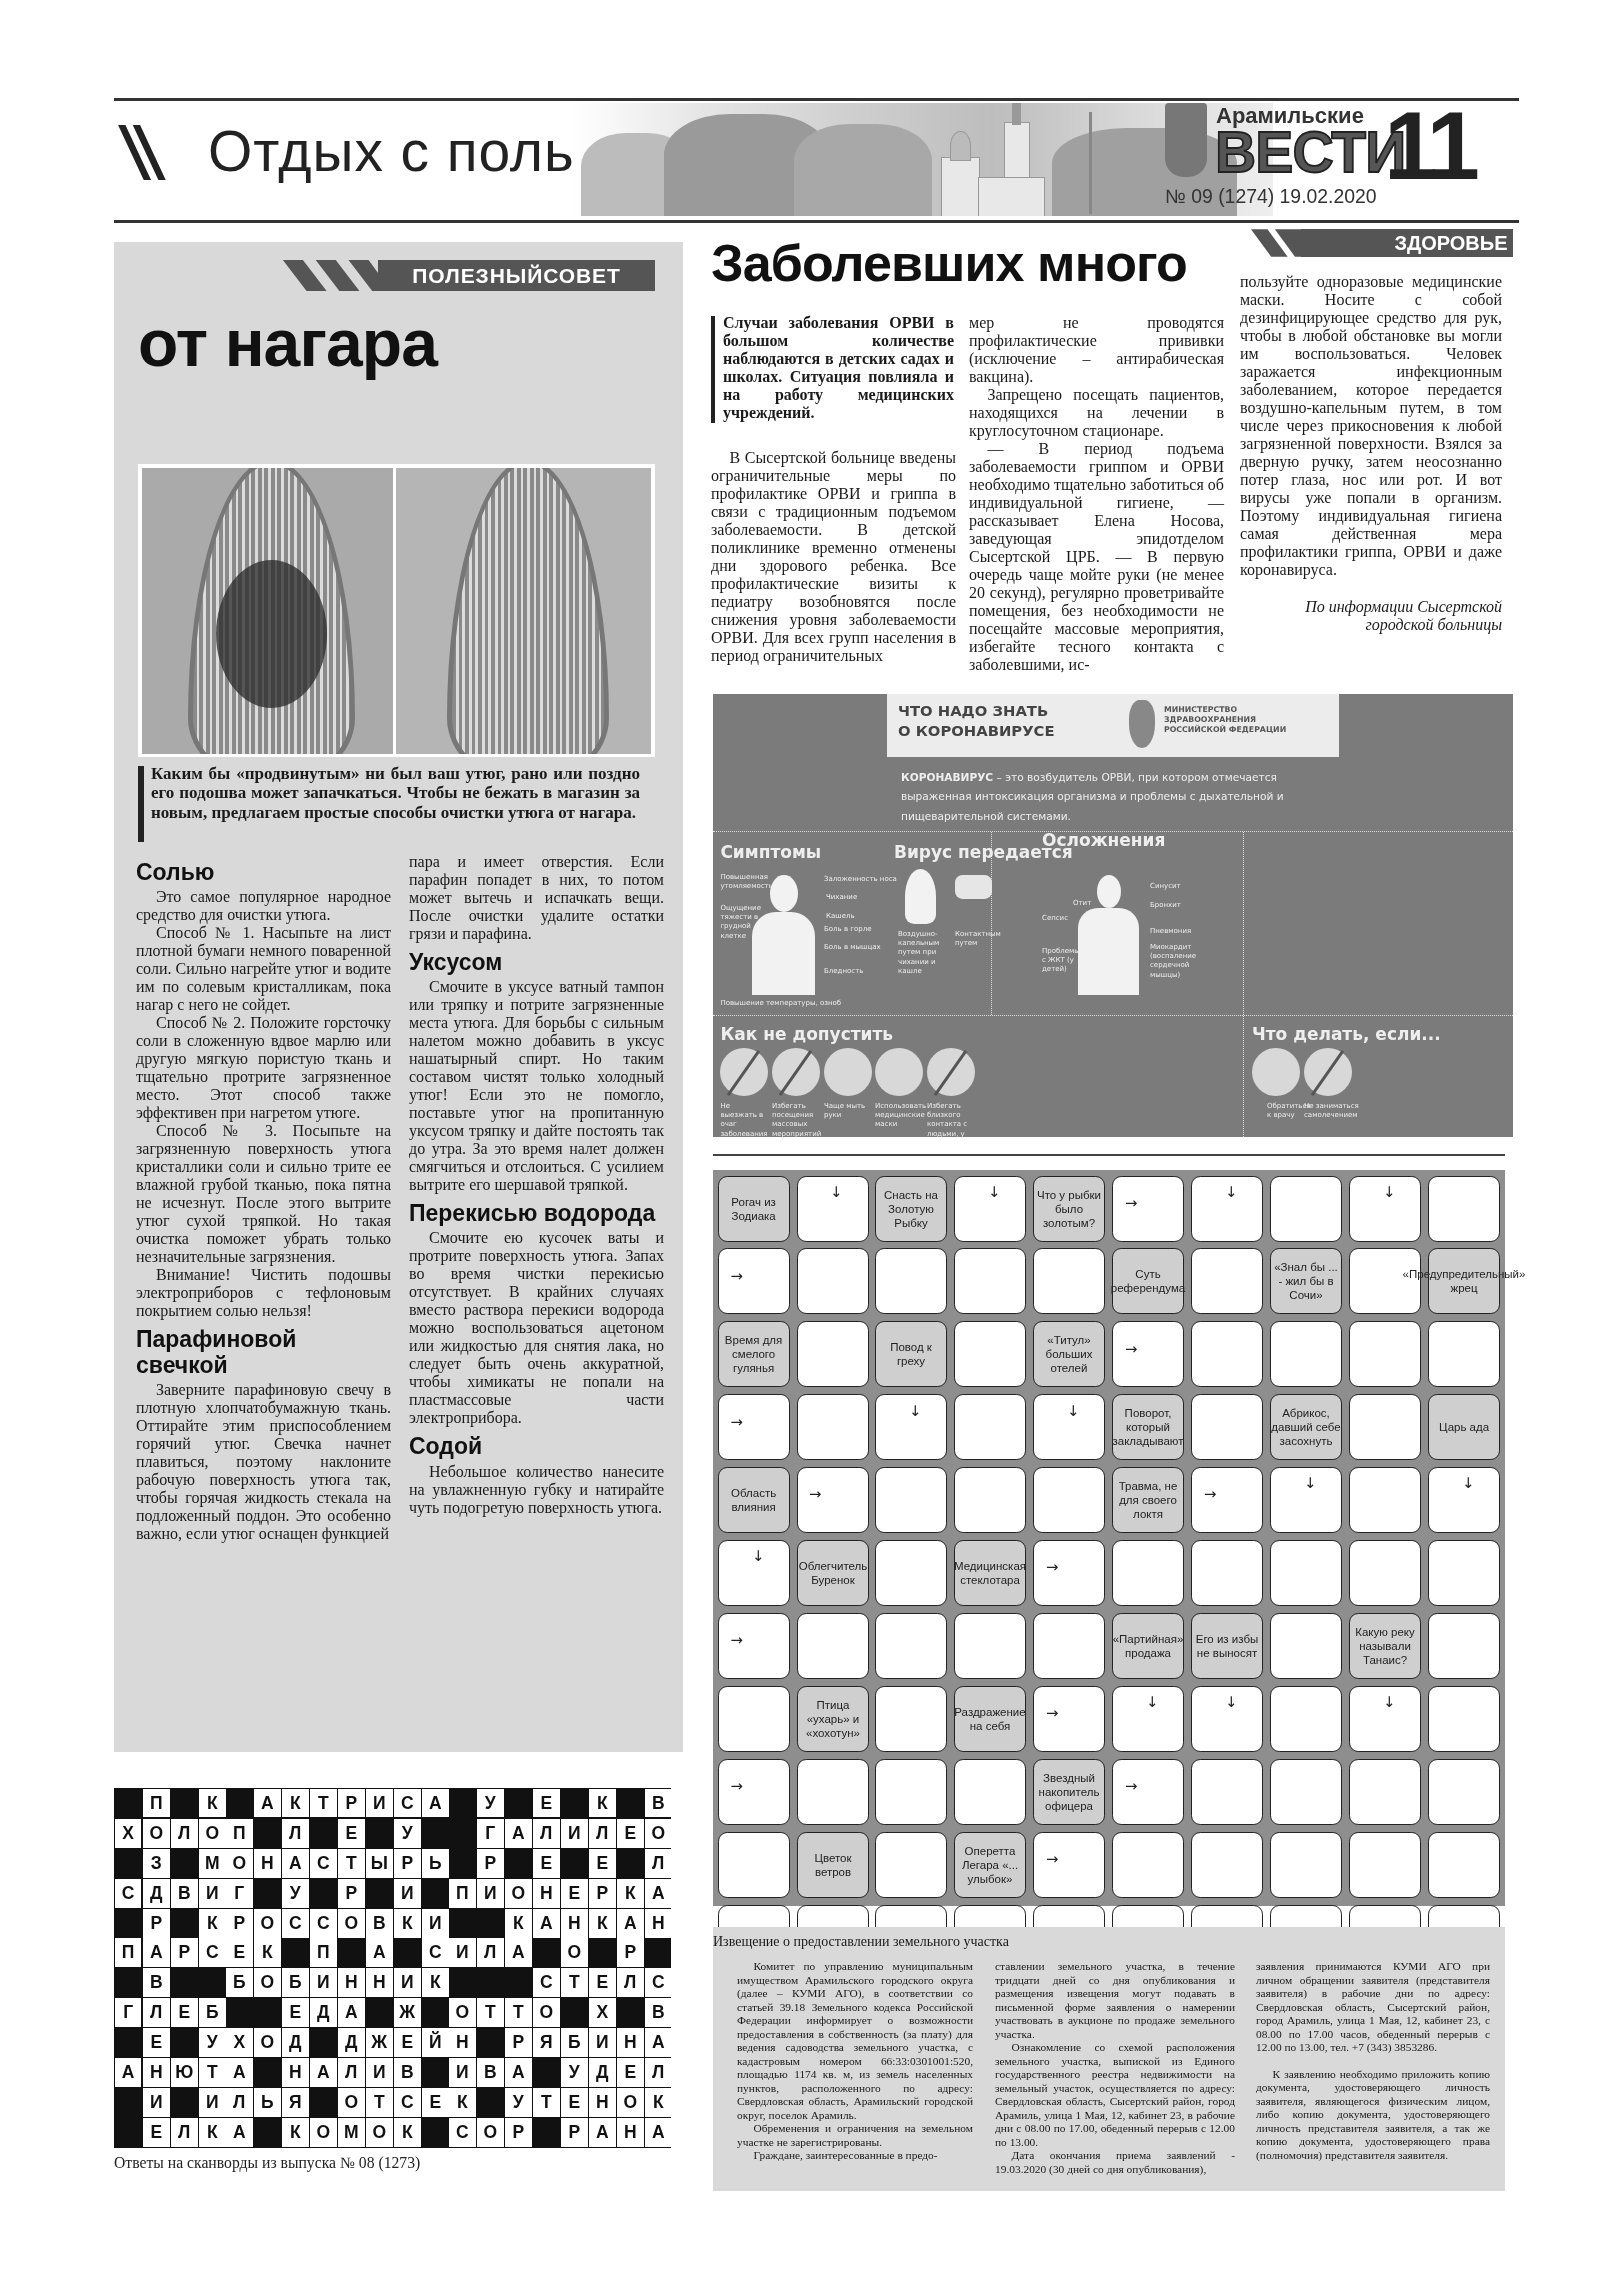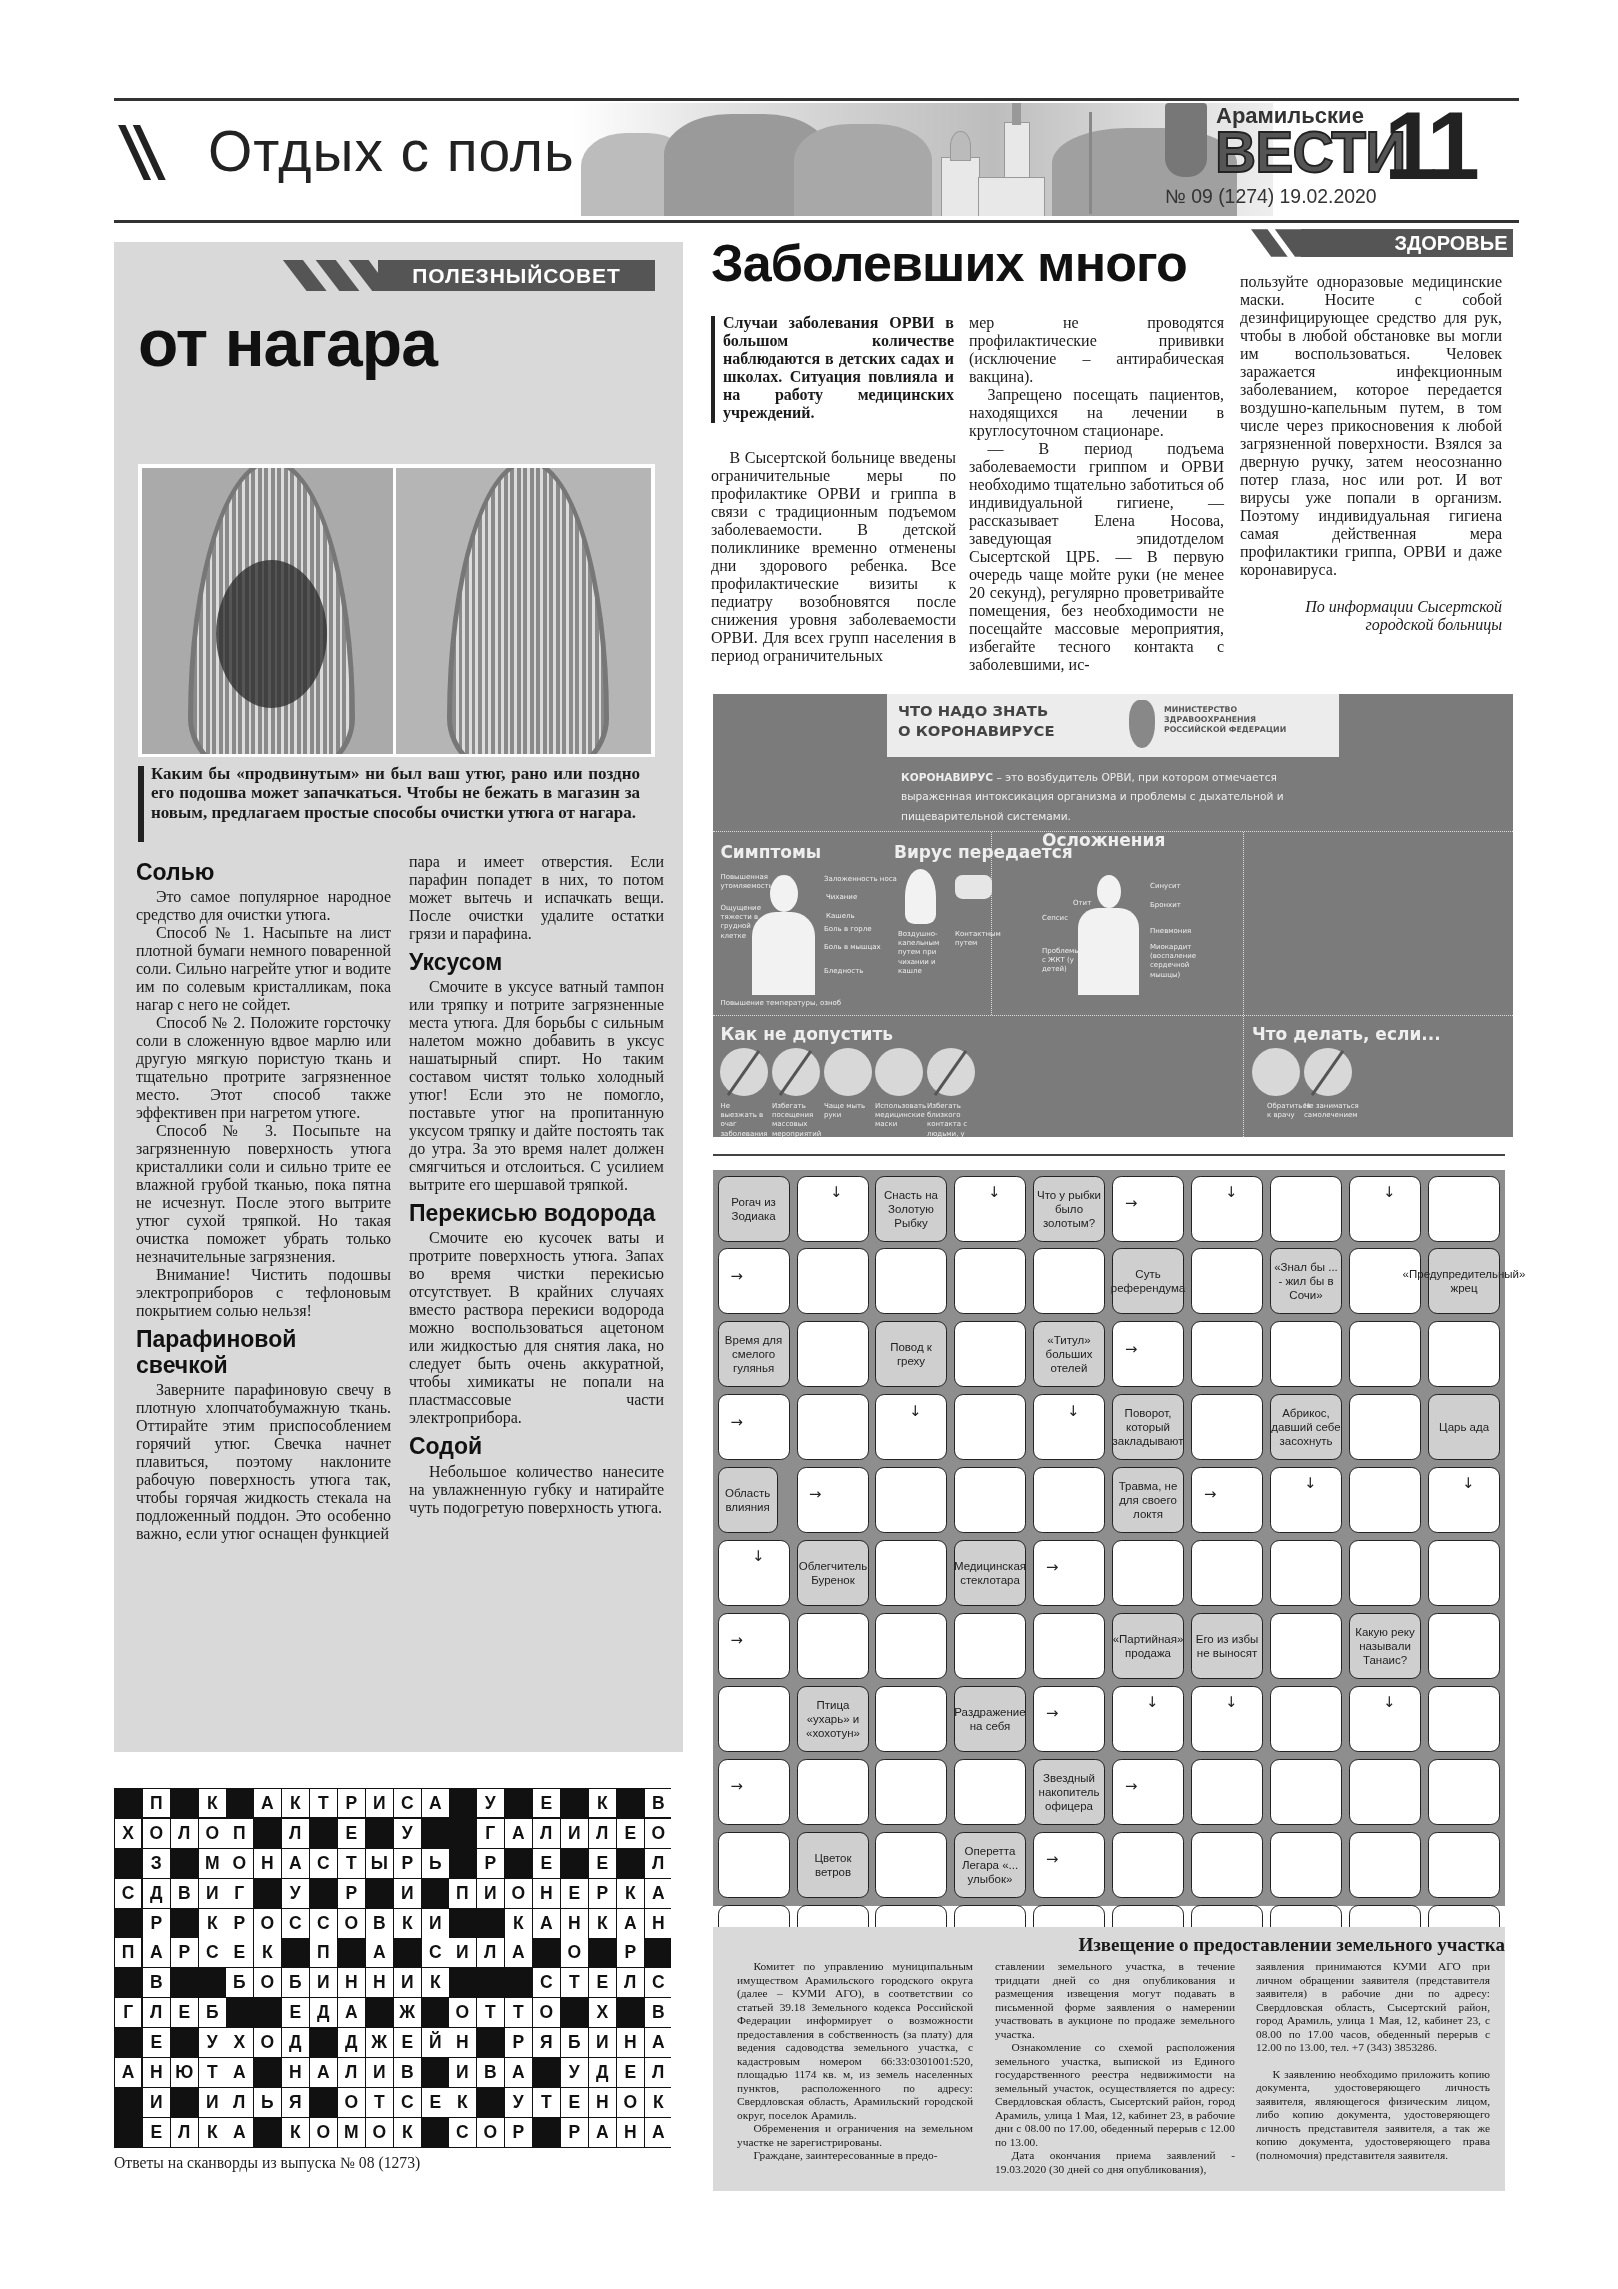--- a/index.html
+++ b/index.html
@@ -55,21 +55,21 @@
   .circ .slash{position:absolute;left:22px;top:-1.8px;width:2.8px;height:54px;background:#555;transform:rotate(35deg);}
 
   
   .cw{position:absolute;left:713px;top:1170px;width:792px;height:736px;background:#8e8e8e;}
   .cell{position:absolute;width:68px;height:65px;border:1.8px solid #222;border-radius:9.2px;background:#fff;box-sizing:border-box;font-family:"Liberation Sans",sans-serif;font-size:11.5px;line-height:14px;text-align:center;display:flex;align-items:center;justify-content:center;color:#222;}
   .cell.clue{background:#cfcfcf;}
   .arr{position:absolute;font-size:14.8px;color:#222;font-family:"DejaVu Sans",sans-serif;line-height:14.8px;}
 
   
   .notice{position:absolute;left:713px;top:1927px;width:792px;height:264px;background:#d9d9d9;}
-  .notice-title{position:absolute;left:0;top:7.4px;width:792px;text-align:right;font-weight:bold;font-size:19px;}
+  .notice-title{position:absolute;left:0;top:7.4px;width:792px;text-align:left;font-weight:normal;font-size:14px;}
   .ncol{position:absolute;top:33px;font-size:11.4px;line-height:13.5px;text-align:justify;}
   .ncol p{margin:0;text-indent:16.6px;}
 
   
   .ans{position:absolute;left:114px;top:1788px;width:557px;height:359px;background:#111;}
   .acell{position:absolute;width:27px;height:26px;background:#fff;font-family:"Liberation Sans",sans-serif;font-weight:bold;font-size:17.5px;line-height:27px;text-align:center;color:#111;}
   .ans-caption{position:absolute;left:114px;top:2154px;font-size:15.7px;color:#222;}
 </style>
 </head>
 <body>
@@ -274,21 +274,21 @@
     <div class="cell" style="left: 4.6px; top: 224px; width: 72px; height: 66px;"></div>
     <div class="cell" style="left: 84px; top: 224px; width: 72px; height: 66px;"></div>
     <div class="cell" style="left: 162px; top: 224px; width: 72px; height: 66px;"></div>
     <div class="cell" style="left: 241px; top: 224px; width: 72px; height: 66px;"></div>
     <div class="cell" style="left: 320px; top: 224px; width: 72px; height: 66px;"></div>
     <div class="cell clue" style="left: 399px; top: 224px; width: 72px; height: 66px;">Поворот, который закладывают</div>
     <div class="cell" style="left: 478px; top: 224px; width: 72px; height: 66px;"></div>
     <div class="cell clue" style="left: 557px; top: 224px; width: 72px; height: 66px;">Абрикос, давший себе засохнуть</div>
     <div class="cell" style="left: 636px; top: 224px; width: 72px; height: 66px;"></div>
     <div class="cell clue" style="left: 715px; top: 224px; width: 72px; height: 66px;">Царь ада</div>
-    <div class="cell clue" style="left: 4.6px; top: 297px; width: 60px; height: 66px;">Область влияния</div>
+    <div class="cell clue" style="left: 4.6px; top: 297px; width: 72px; height: 66px;">Область влияния</div>
     <div class="cell" style="left: 84px; top: 297px; width: 72px; height: 66px;"></div>
     <div class="cell" style="left: 162px; top: 297px; width: 72px; height: 66px;"></div>
     <div class="cell" style="left: 241px; top: 297px; width: 72px; height: 66px;"></div>
     <div class="cell" style="left: 320px; top: 297px; width: 72px; height: 66px;"></div>
     <div class="cell clue" style="left: 399px; top: 297px; width: 72px; height: 66px;">Травма, не для своего локтя</div>
     <div class="cell" style="left: 478px; top: 297px; width: 72px; height: 66px;"></div>
     <div class="cell" style="left: 557px; top: 297px; width: 72px; height: 66px;"></div>
     <div class="cell" style="left: 636px; top: 297px; width: 72px; height: 66px;"></div>
     <div class="cell" style="left: 715px; top: 297px; width: 72px; height: 66px;"></div>
     <div class="cell" style="left: 4.6px; top: 370px; width: 72px; height: 66px;"></div>

